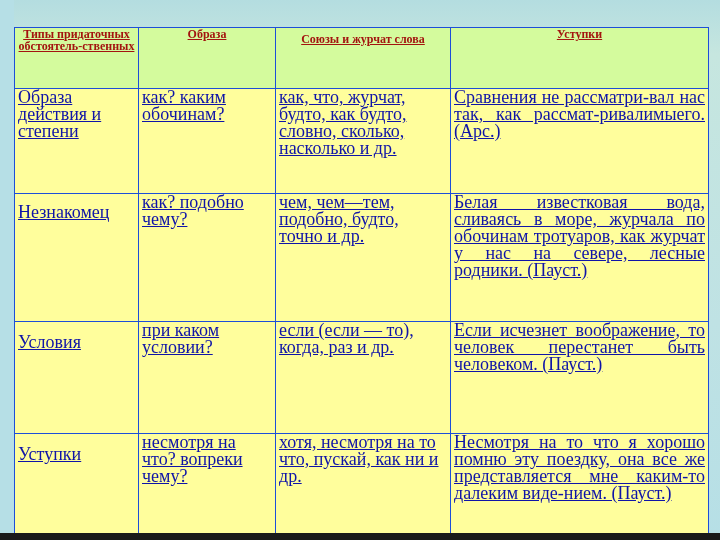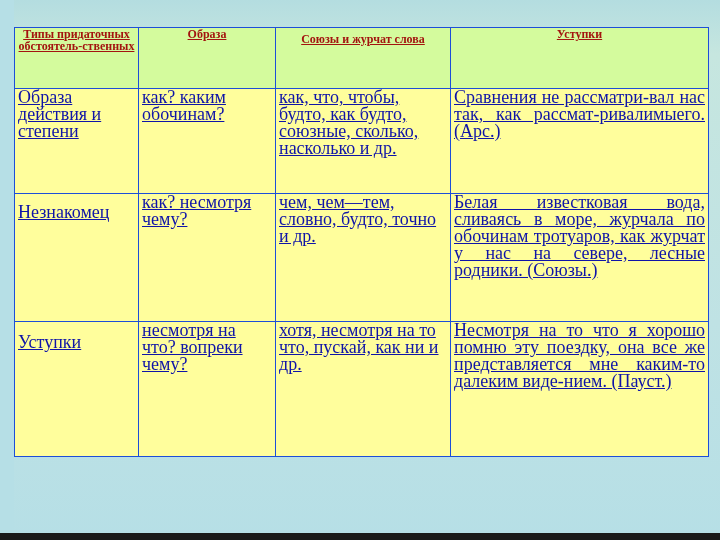--- a/index.html
+++ b/index.html
@@ -50,28 +50,34 @@
   <tbody>
       <tr>
     <th class="c1">Типы придаточных обстоятель-ственных</th>
     <th class="c2">Образа</th>
     <th class="c3">Союзы и журчат слова</th>
     <th class="c4">Уступки</th>
   </tr>
   <tr class="r1">
     <td class="col1">Образа действия и степени</td>
     <td class="col2">как? каким обочинам?</td>
-    <td class="col3">как, что, чтобы, будто, как будто, союзные, сколько, насколько и др.</td>
+    <td class="col3">как, что, журчат, будто, как будто, словно, сколько, насколько и др.</td>
     <td class="col4">Сравнения не рассматри-вал нас так, как рассмат-ривалимыего. (Арс.)</td>
   </tr>
   <tr class="r2">
     <td class="col1">Незнакомец</td>
-    <td class="col2">как? несмотря чему?</td>
-    <td class="col3">чем, чем—тем, словно, будто, точно и др.</td>
-    <td class="col4">Белая известковая вода, сливаясь в море, журчала по обочинам тротуаров, как журчат у нас на севере, лесные родники. (Союзы.)</td>
+    <td class="col2">как? подобно чему?</td>
+    <td class="col3">чем, чем—тем, подобно, будто, точно и др.</td>
+    <td class="col4">Белая известковая вода, сливаясь в море, журчала по обочинам тротуаров, как журчат у нас на севере, лесные родники. (Пауст.)</td>
+  </tr>
+  <tr class="r3">
+    <td class="col1">Условия</td>
+    <td class="col2">при каком условии?</td>
+    <td class="col3">если (если — то), когда, раз и др.</td>
+    <td class="col4">Если исчезнет воображение, то человек перестанет быть человеком. (Пауст.)</td>
   </tr>
   <tr class="r4">
     <td class="col1">Уступки</td>
     <td class="col2">несмотря на что? вопреки чему?</td>
     <td class="col3">хотя, несмотря на то что, пускай, как ни и др.</td>
     <td class="col4">Несмотря на то что я хорошо помню эту поездку, она все же представляется мне каким-то далеким виде-нием. (Пауст.)</td>
   </tr>
 </tbody>
   </table>
 

